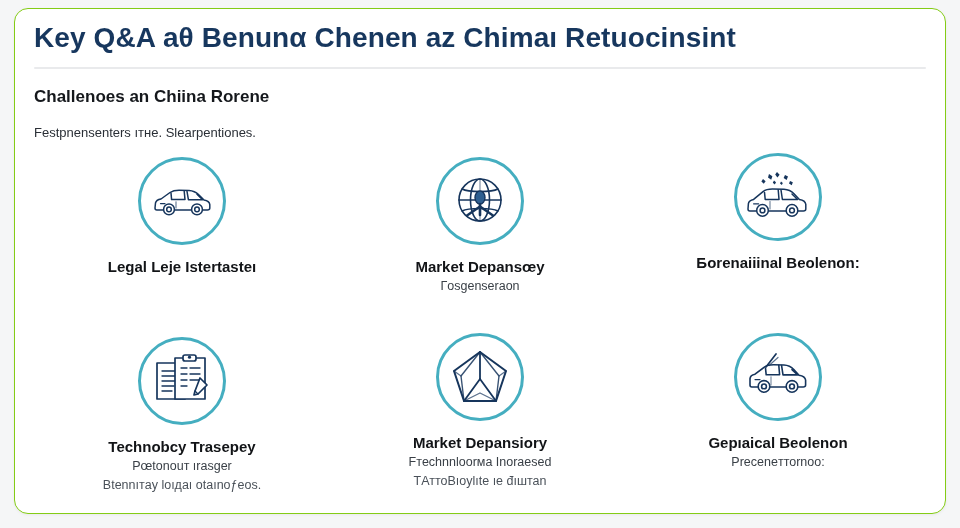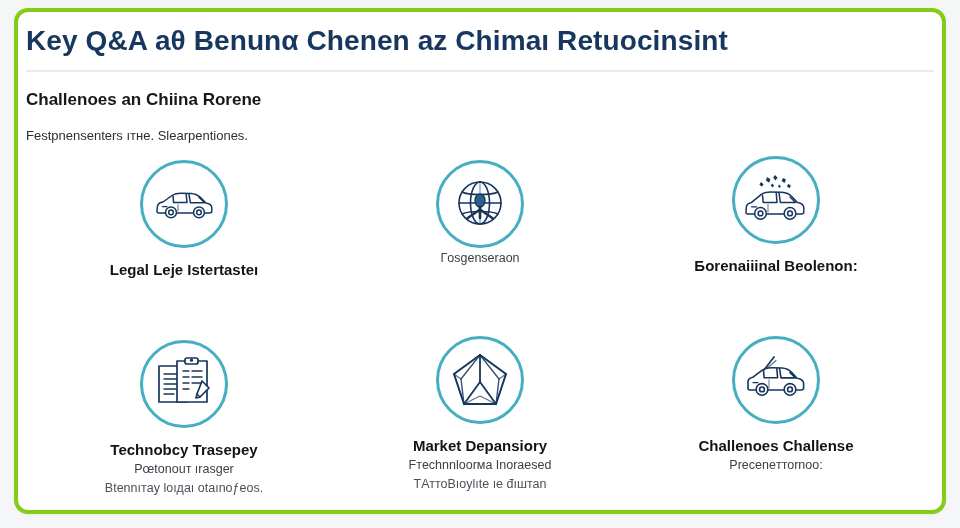--- a/index.html
+++ b/index.html
@@ -24,24 +24,24 @@
     background: #f5f6f7;
     padding: 8px 14px 14px 14px;
   }
 
   
   .card {
     position: relative;
     width: 932px;
     height: 506px;
     background: #ffffff;
-    border: 4px solid #84cc16;
+    border: 1px solid #84cc16;
     border-radius: 14px;
     box-shadow: 0 1px 3px rgba(0,0,0,0.05);
-    padding: 0 4px;
+    padding: 0 15px;
     overflow: hidden;
   }
 
   
   .card-header {
     padding: 14px 4px 0 4px;
   }
 
   .card-title {
     font-size: 28px;
@@ -197,20 +197,21 @@
               <path d="M10.2 16 C16 19.4 40 19.4 45.8 16"></path>
               <path d="M10.2 38 C16 34.6 40 34.6 45.8 38"></path>
               <path d="M28 6 L28 48" stroke-width="1.2" opacity="0.55"></path>
               <ellipse cx="28" cy="24.5" rx="5" ry="6.6" fill="#2e5f90" stroke="#16355c" stroke-width="1.4"></ellipse>
               <path d="M28 31 L28 42" stroke-width="2.6"></path>
               <path d="M28 33.5 L15 42.5" stroke-width="2.4"></path>
               <path d="M28 33.5 L41 42.5" stroke-width="2.4"></path>
             </svg>
           </span>
         </div>
+        <div class="cell-title">Market Depansœy</div>
         <div class="cell-sub">Γosgensеraon</div>
         <div class="cell-sub faint"></div>
       </div>
 
       <div class="cell row2">
         <div class="icon-circle">
           <span>
             <svg width="70" height="52" viewBox="0 0 70 52" fill="none" stroke="#16355c" stroke-width="1.5" stroke-linejoin="round" stroke-linecap="round">
               <g fill="#16355c" stroke="none">
                 <path d="M26 3 l3.4 2.2 -1.2 3.6 -3.2 -2.4 z"></path>
@@ -300,20 +301,20 @@
               <path d="M36.6 12.6 L38 21.9 L52.6 21.9 L47 16.6"></path>
               <circle cx="19" cy="33.4" r="5.8" fill="#ffffff"></circle>
               <circle cx="19" cy="33.4" r="2.4"></circle>
               <circle cx="47" cy="33.4" r="5.8" fill="#ffffff"></circle>
               <circle cx="47" cy="33.4" r="2.4"></circle>
               <path d="M10 26.6 L15 26.6" stroke-width="1.2"></path>
               <path d="M26 23.8 L26 32" stroke-width="1.1" opacity="0.6"></path>
             </svg>
           </span>
         </div>
-        <div class="cell-title">Challenоеs Challense</div>
+        <div class="cell-title">Gepıaical Beolenon</div>
         <div class="cell-sub">Prеcеneттоrnоо:</div>
       </div>
 
     </div>
 
   </div>
 </div>
 
 </body></html>

